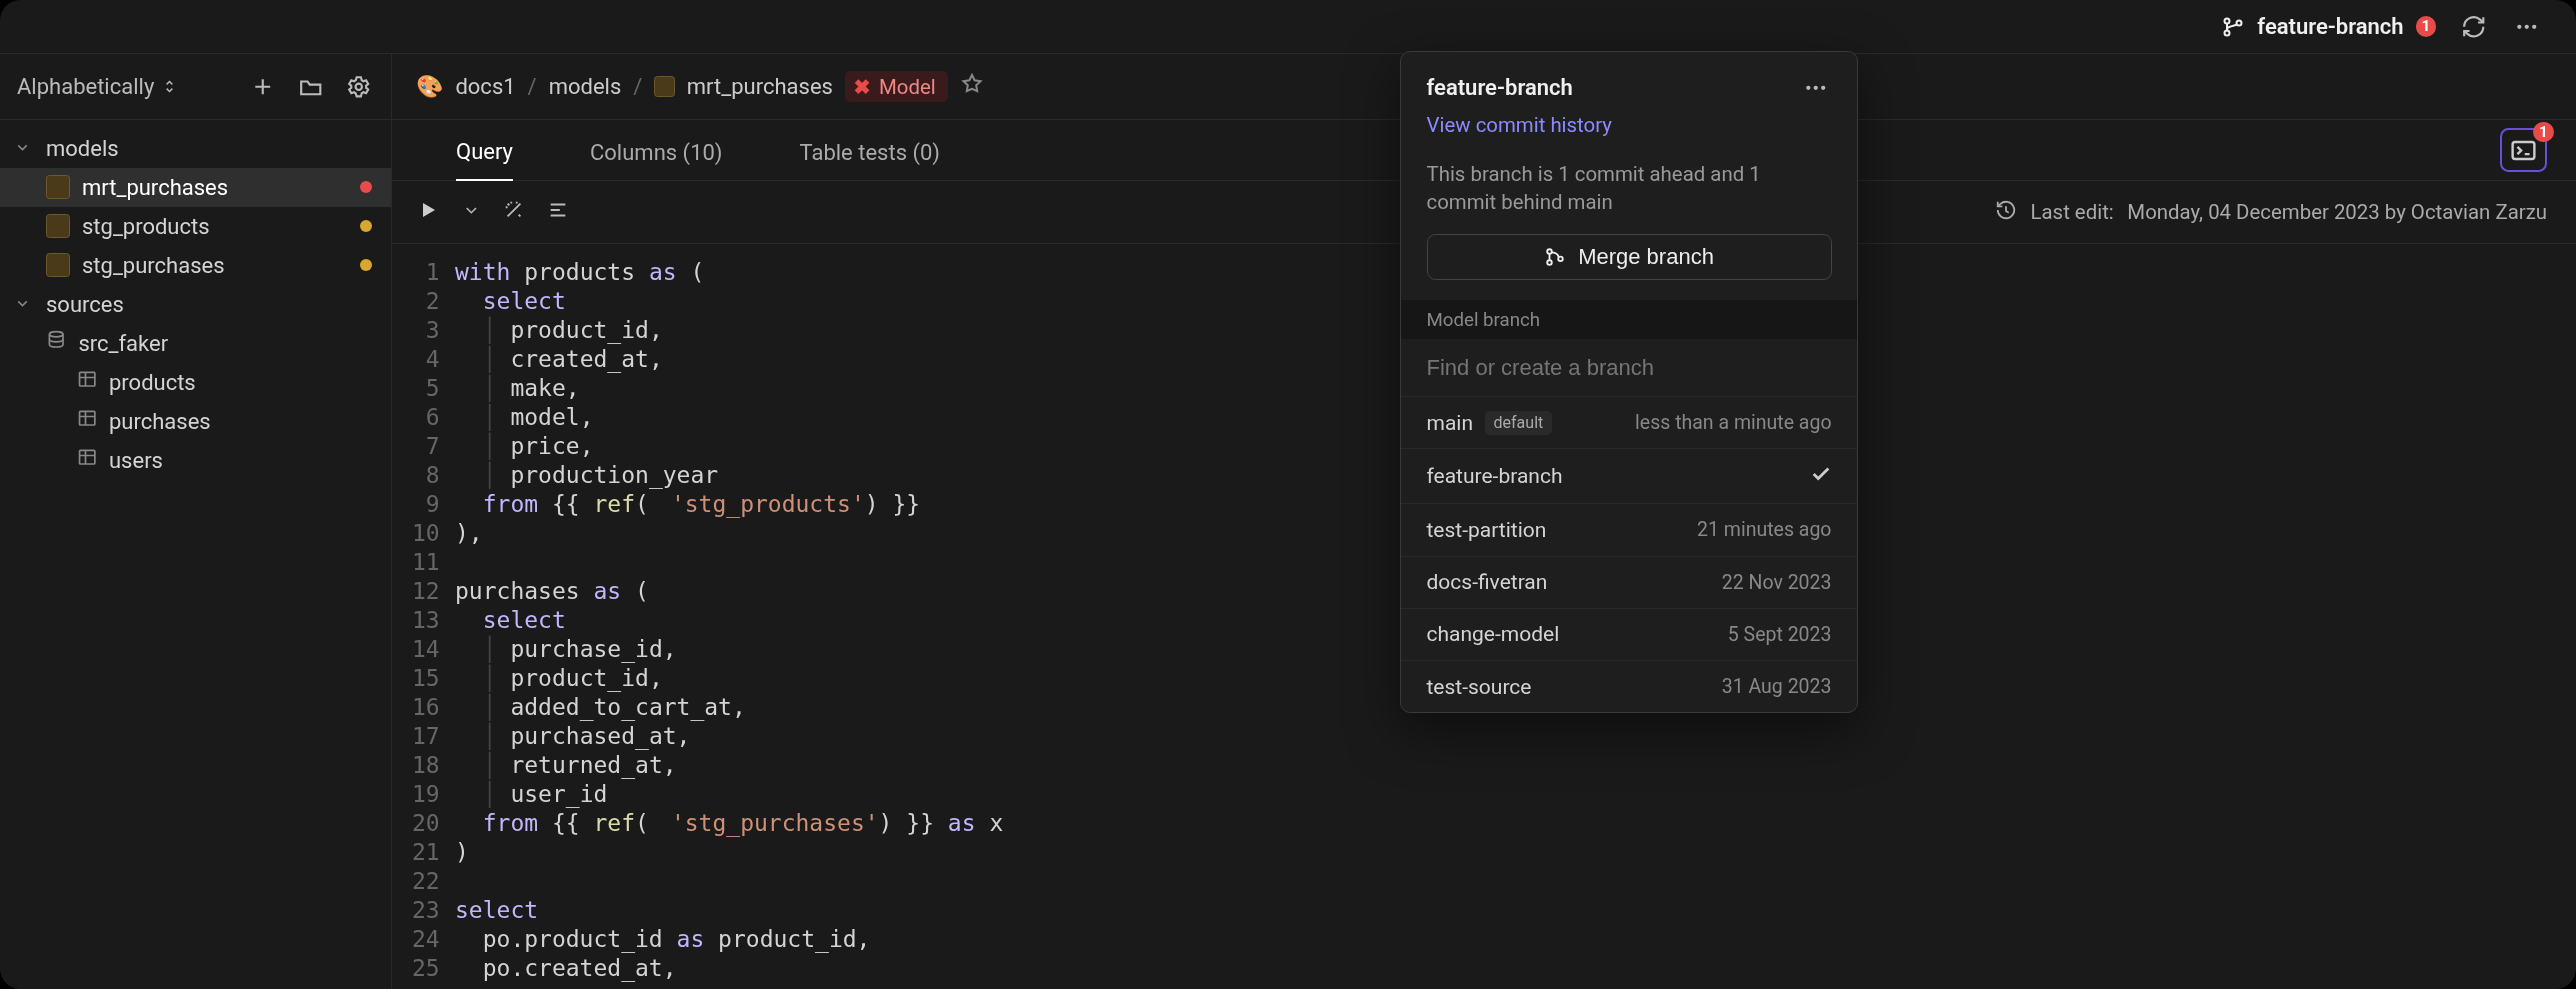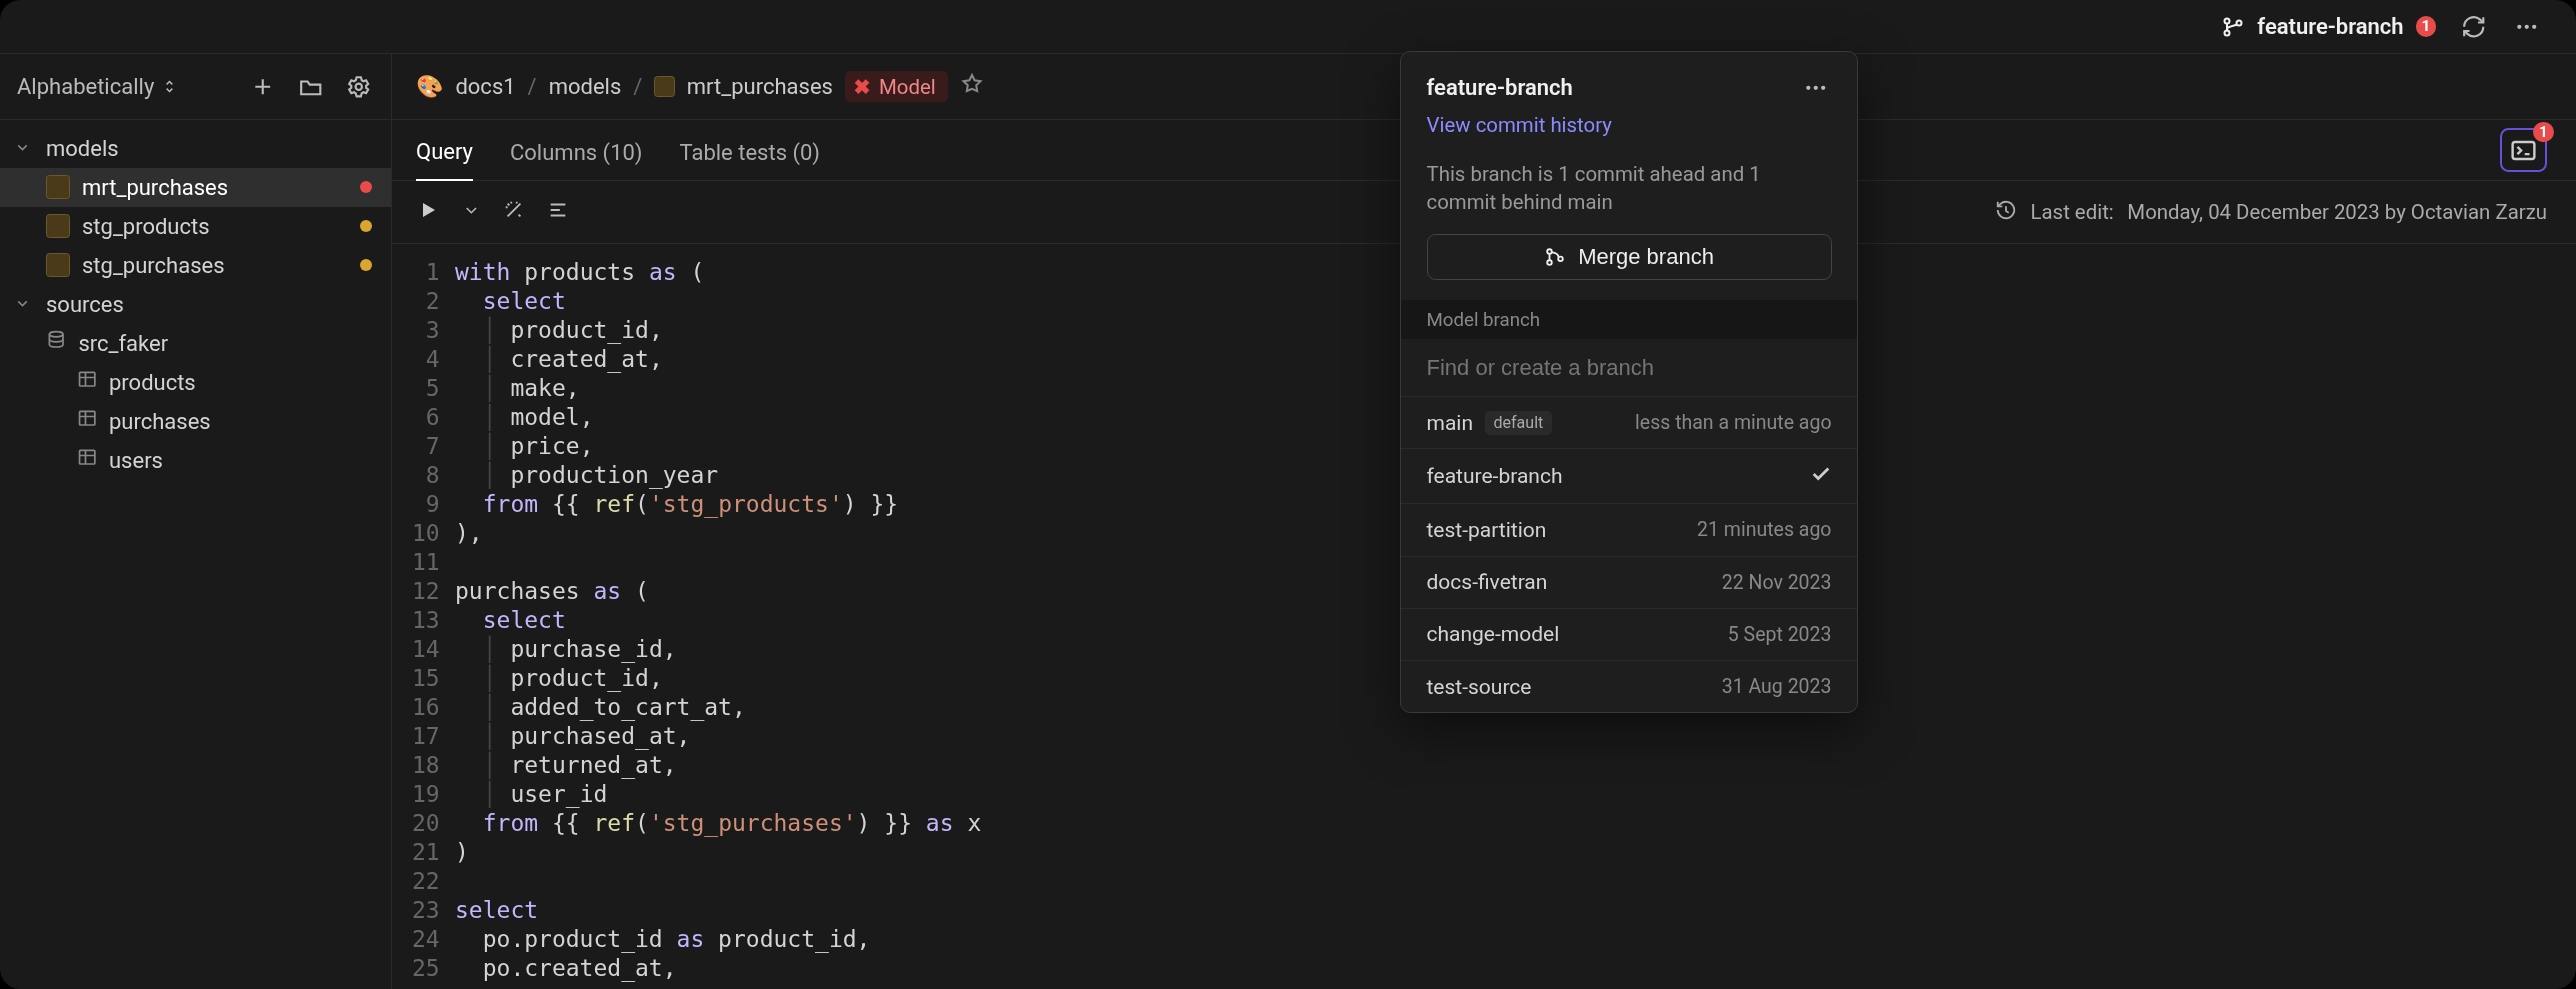--- a/index.html
+++ b/index.html
@@ -165,20 +165,21 @@
     align-items: flex-end;
     gap: 37px;
     padding: 0 24px;
     height: 61px;
     border-bottom: 0.8px solid #2a2a2a;
     position: relative;
   }
   .tab {
     padding: 15.3px 0;
     color: #aaa;
+    margin-left: 40px;
   }
   .tab.active {
     color: #fff;
     border-bottom: 2.5px solid #fff;
     margin-bottom: -0.8px;
   }
   .tabs-right {
     position: absolute;
     right: 29px; top: 0; bottom: 0;
     display: flex; align-items: center;
@@ -233,21 +234,21 @@
     padding-right: 15.3px;
     user-select: none;
   }
   .code {
     flex: 1;
     white-space: pre;
     color: #d4d4d4;
   }
   .kw { color: #c4b5fd; }
   .fn { color: #dcdcaa; }
-  .str { color: #ce9178; }
+  .str { color: #ce9178; margin-left: 22px; }
   .bar { color: #444; }
 
   
   .popover {
     position: absolute;
     top: 51px;
     right: 718px;
     width: 458px;
     background: #1e1e1e;
     border: 0.8px solid #3a3a3a;

